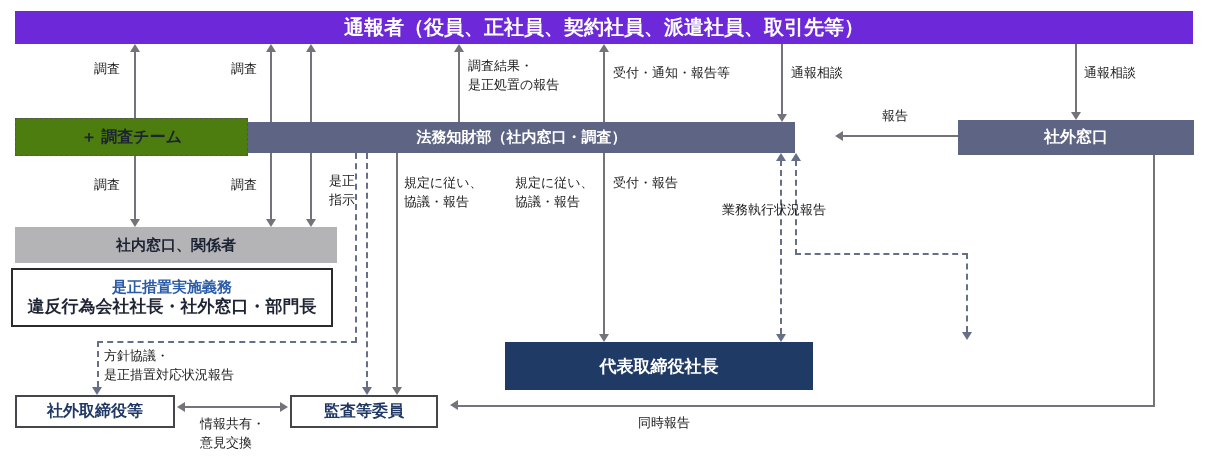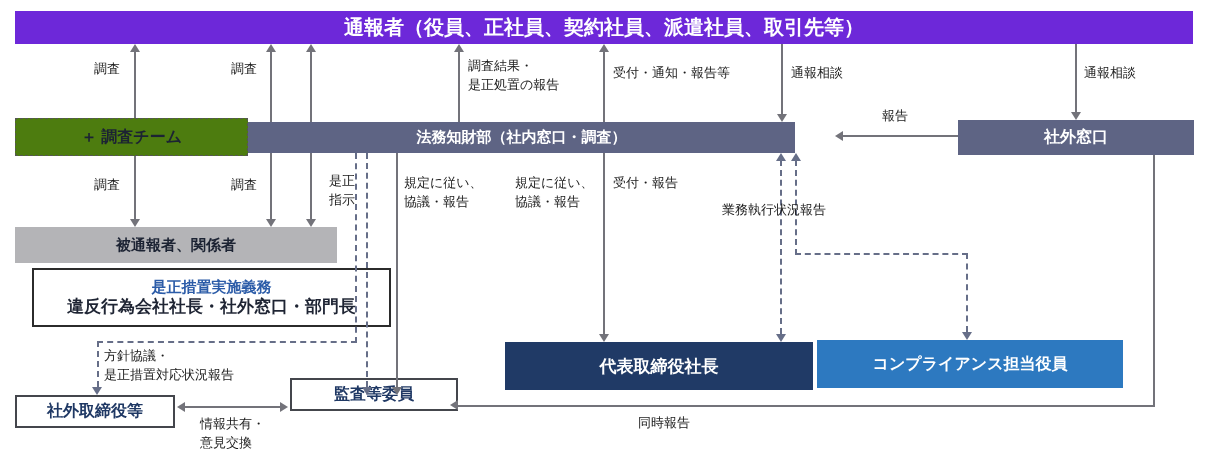--- a/index.html
+++ b/index.html
@@ -41,34 +41,33 @@
 <div id="canvas">
 
   <div class="node bar-dark" style="left:15px;top:11px;width:1178px;height:33px;">通報者（役員、正社員、契約社員、派遣社員、取引先等）</div>
 
   <div class="node box-dashed" style="left:15px;top:118px;width:233px;height:38px;">＋ 調査チーム</div>
 
   <div class="node bar-slate" style="left:248px;top:122px;width:547px;height:31px;">法務知財部（社内窓口・調査）</div>
 
   <div class="node bar-slate" style="left:958px;top:120px;width:236px;height:35px;font-size:16px;">社外窓口</div>
 
-  <div class="node bar-gray" style="left:15px;top:227px;width:322px;height:36px;">被通報者、関係者</div>
+  <div class="node bar-gray" style="left:15px;top:227px;width:322px;height:36px;">社内窓口、関係者</div>
 
-  <div class="node box-corrective" style="left:32px;top:268px;width:359px;height:59px;">
+  <div class="node box-corrective" style="left:11px;top:268px;width:322px;height:59px;">
     <div class="t1">是正措置実施義務</div>
     <div class="t2">違反行為会社社長・社外窓口・部門長</div>
   </div>
 
   <div class="node box-navy" style="left:485px;top:342px;width:308px;height:48px;margin-left:20px;">代表取締役社長</div>
 
-  <div class="node box-blue" style="left:817px;top:340px;width:306px;height:48px;">コンプライアンス担当役員</div>
 
   <div class="node box-white" style="left:15px;top:395px;width:160px;height:33px;">社外取締役等</div>
 
-  <div class="node box-white" style="left:290px;top:378px;width:168px;height:33px;">監査等委員</div>
+  <div class="node box-white" style="left:290px;top:395px;width:148px;height:33px;">監査等委員</div>
 
   <div class="au" style="left:130px;top:44px;"></div>
   <div class="vl" style="left:134px;top:51px;height:67px;"></div>
 
   <div class="au" style="left:266px;top:44px;"></div>
   <div class="vl" style="left:270px;top:51px;height:71px;"></div>
 
   <div class="au" style="left:306px;top:44px;"></div>
   <div class="vl" style="left:310px;top:51px;height:71px;"></div>
 

